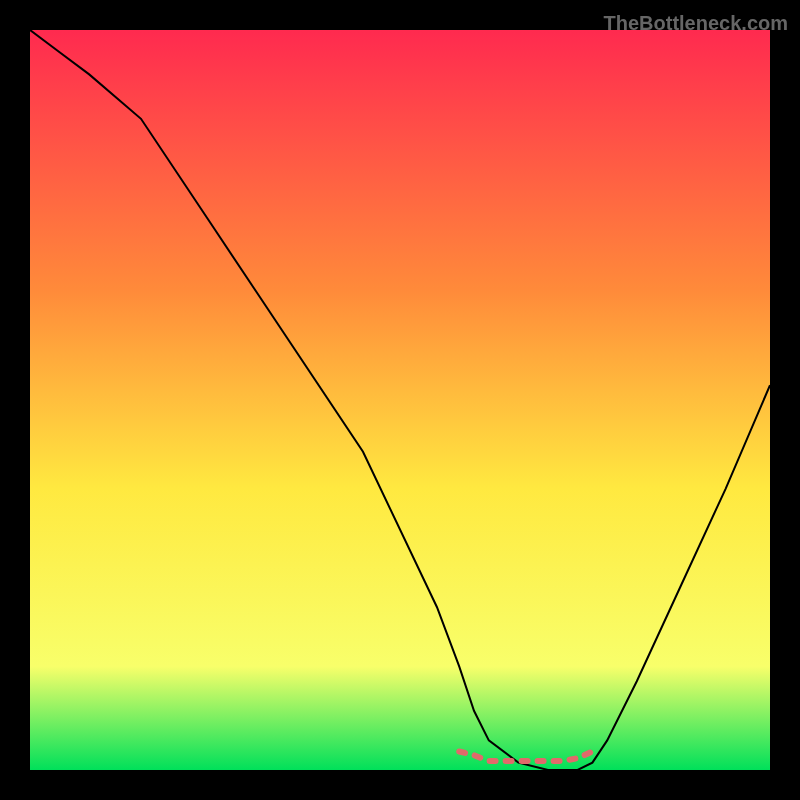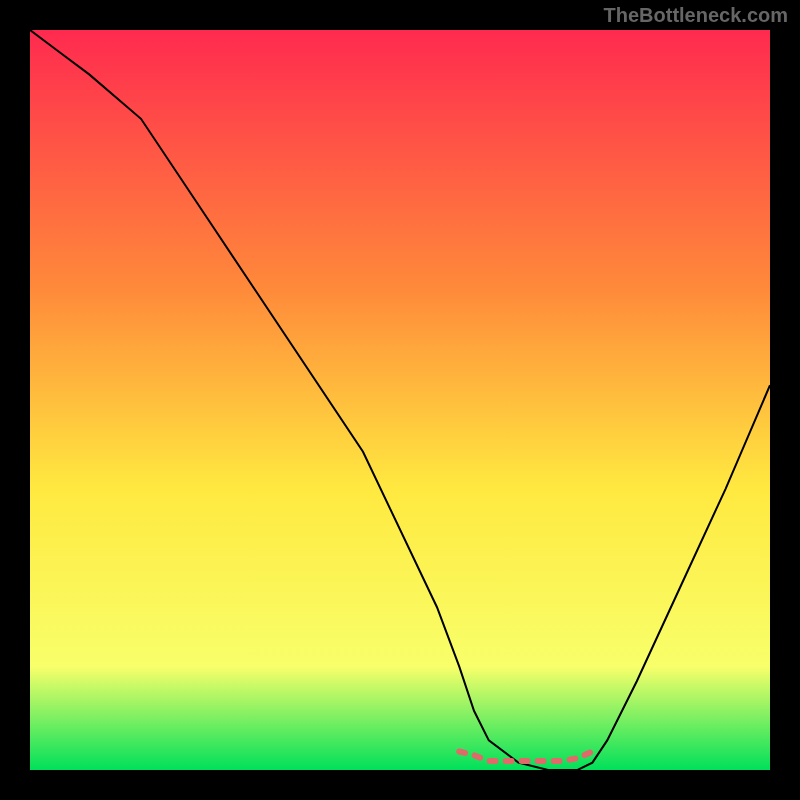--- a/index.html
+++ b/index.html
@@ -6,21 +6,21 @@
     margin: 0;
     padding: 0;
     width: 800px;
     height: 800px;
     background: #000;
     position: relative;
     font-family: Arial, Helvetica, sans-serif;
   }
   .watermark {
     position: absolute;
-    top: 4px;
+    top: 12px;
     right: 12px;
     color: #666;
     font-size: 20px;
     font-weight: bold;
     z-index: 10;
   }
   .plot-area {
     position: absolute;
     left: 30px;
     top: 30px;

